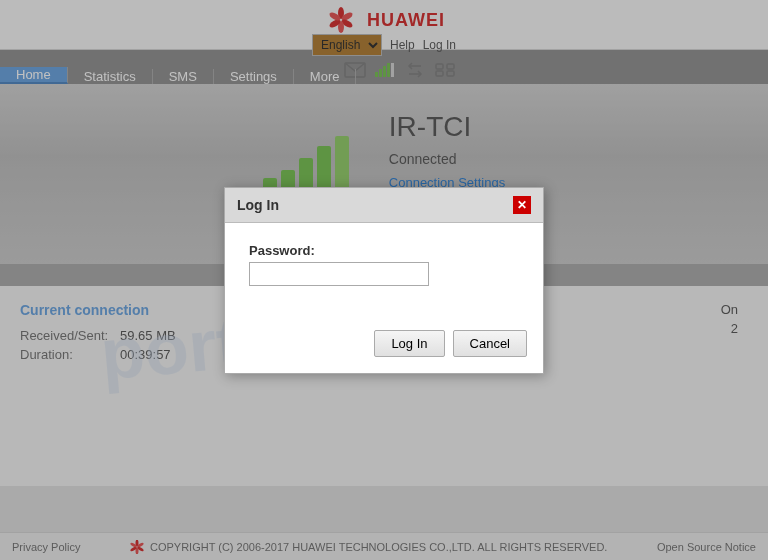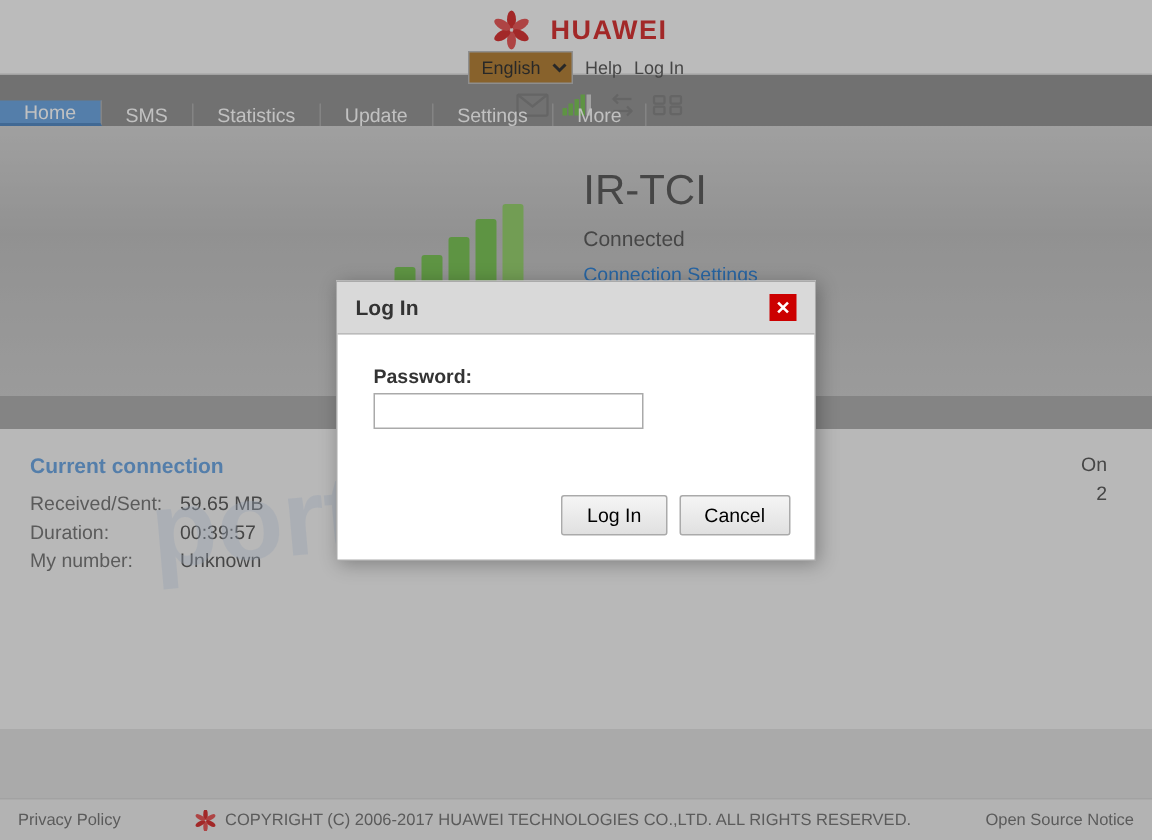--- a/index.html
+++ b/index.html
@@ -373,27 +373,24 @@
       </span>
     </div>
   </div>
 </div>
 
 <div id="navbar">
   <div class="nav-item active">
     <span>Home</span>
   </div>
   <div class="nav-item">
+    <span>Statistics</span>
+  </div>
+  <div class="nav-item">
     <span>SMS</span>
-  </div>
-  <div class="nav-item">
-    <span>Statistics</span>
-  </div>
-  <div class="nav-item">
-    <span>Update</span>
   </div>
   <div class="nav-item">
     <span>Settings</span>
   </div>
   <div class="nav-item">
     <span>More</span>
   </div>
 </div>
 
 <div id="main-banner">
@@ -423,24 +420,20 @@
 <div id="content">
   <div id="watermark">portforward</div>
   <div id="current-connection-title">Current connection</div>
   <div class="info-row">
     <span class="info-label">Received/Sent:</span>
     <span class="info-value">59.65 MB</span>
   </div>
   <div class="info-row">
     <span class="info-label">Duration:</span>
     <span class="info-value">00:39:57</span>
-  </div>
-  <div class="info-row">
-    <span class="info-label">My number:</span>
-    <span class="info-value">Unknown</span>
   </div>
   <div id="right-info">
     <div class="right-info-row">
       <span>On</span>
     </div>
     <div class="right-info-row">
       <span>2</span>
     </div>
   </div>
 </div>

